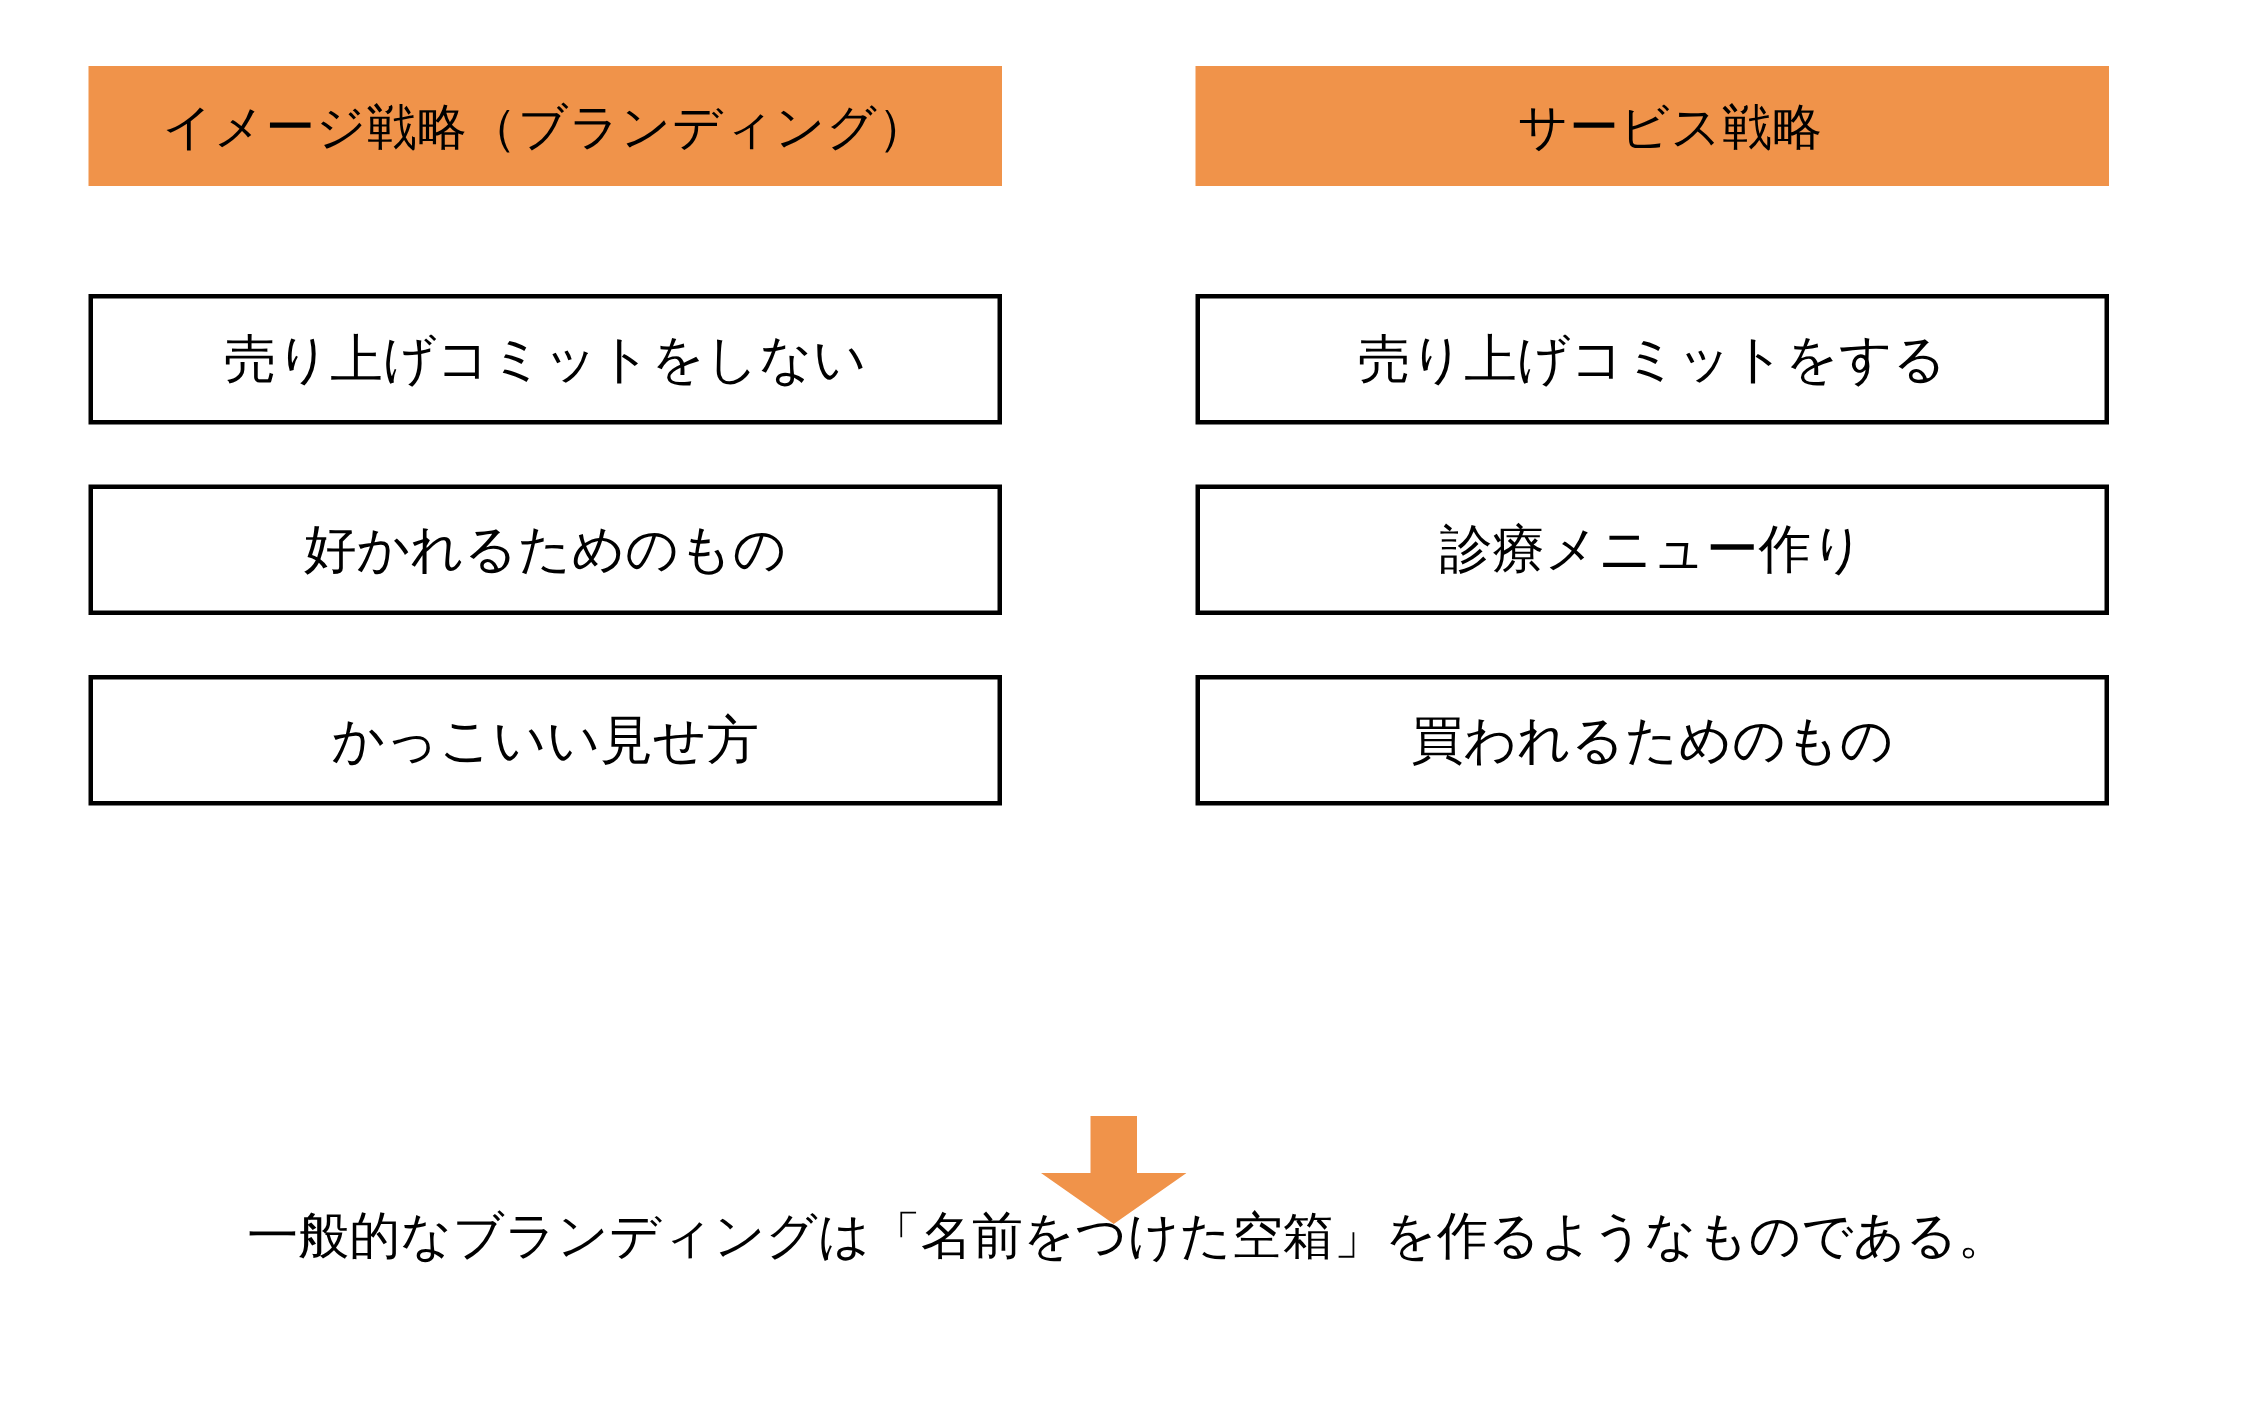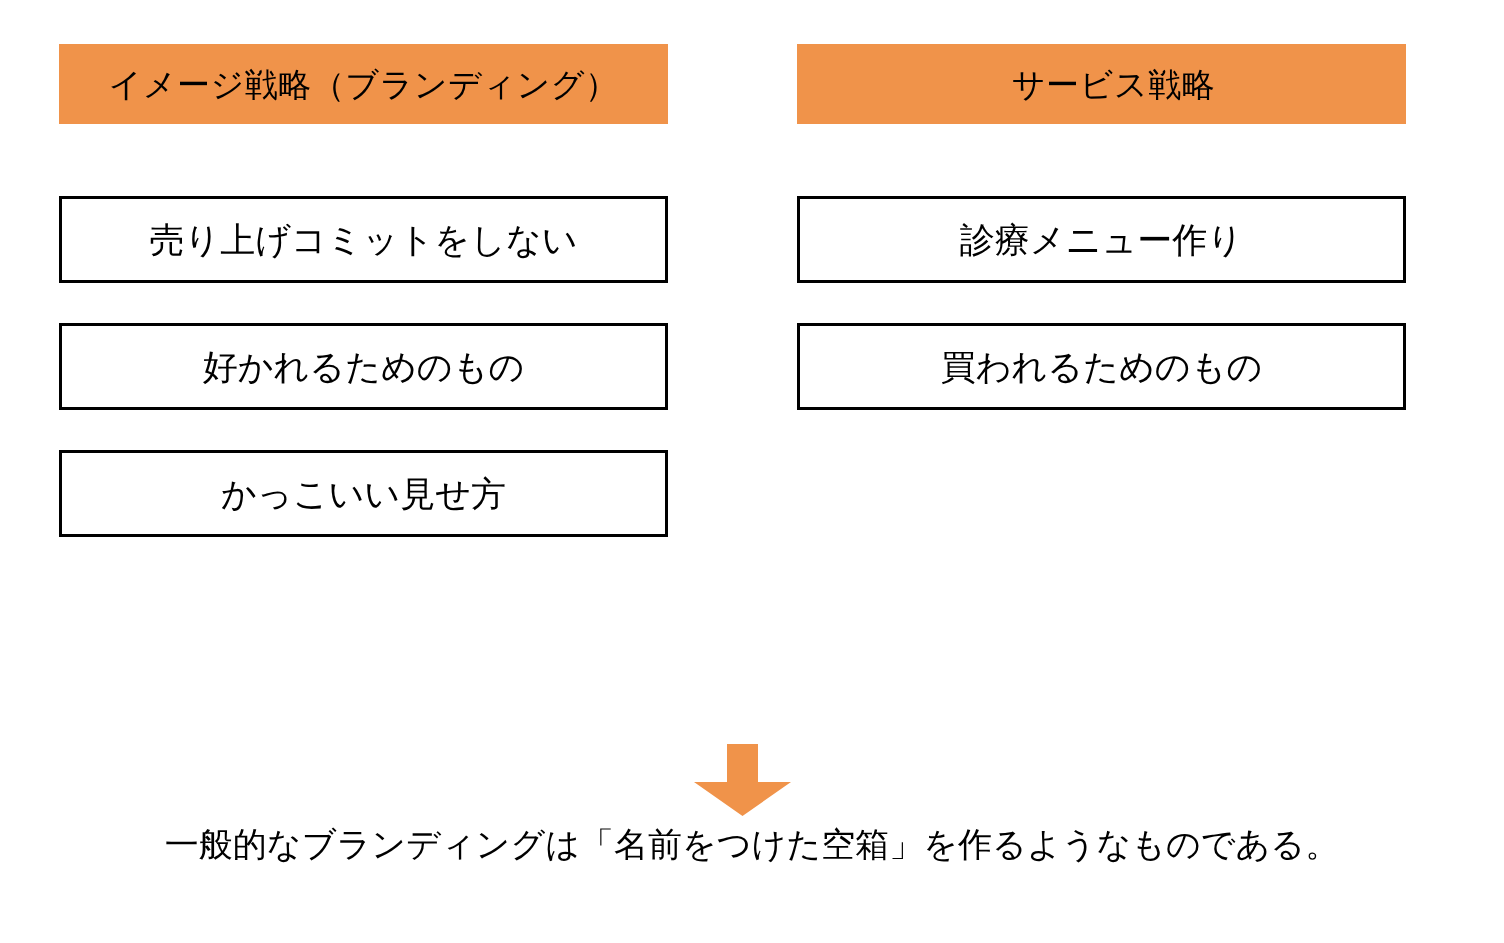--- a/index.html
+++ b/index.html
@@ -79,21 +79,21 @@
     left: 694px;
     top: 744px;
     width: 97px;
     height: 72px;
   }
 
   
   #caption {
     position: absolute;
     left: 0;
-    top: 824px;
+    top: 804px;
     width: 1504px;
     text-align: center;
   }
   #caption-text {
     font-size: 34px;
     line-height: 1.2;
     color: #000000;
     white-space: nowrap;
   }
 </style>
@@ -118,20 +118,23 @@
       </div>
     </div>
   </div>
 
   <div class="column" id="column-right">
     <div class="col-header" style="background: rgb(240, 147, 74); padding-left: 24px;">
       <span class="col-header-label">サービス戦略</span>
     </div>
     <div class="box-list">
       <div class="item-box" style="border-color: rgb(0, 0, 0);">
+        <span class="item-box-label">売り上げコミットをする</span>
+      </div>
+      <div class="item-box" style="border-color: rgb(0, 0, 0);">
         <span class="item-box-label">診療メニュー作り</span>
       </div>
       <div class="item-box" style="border-color: rgb(0, 0, 0);">
         <span class="item-box-label">買われるためのもの</span>
       </div>
     </div>
   </div>
 
   <div id="down-arrow">
     <svg viewBox="0 0 97 72" width="97" height="72" aria-hidden="true">

